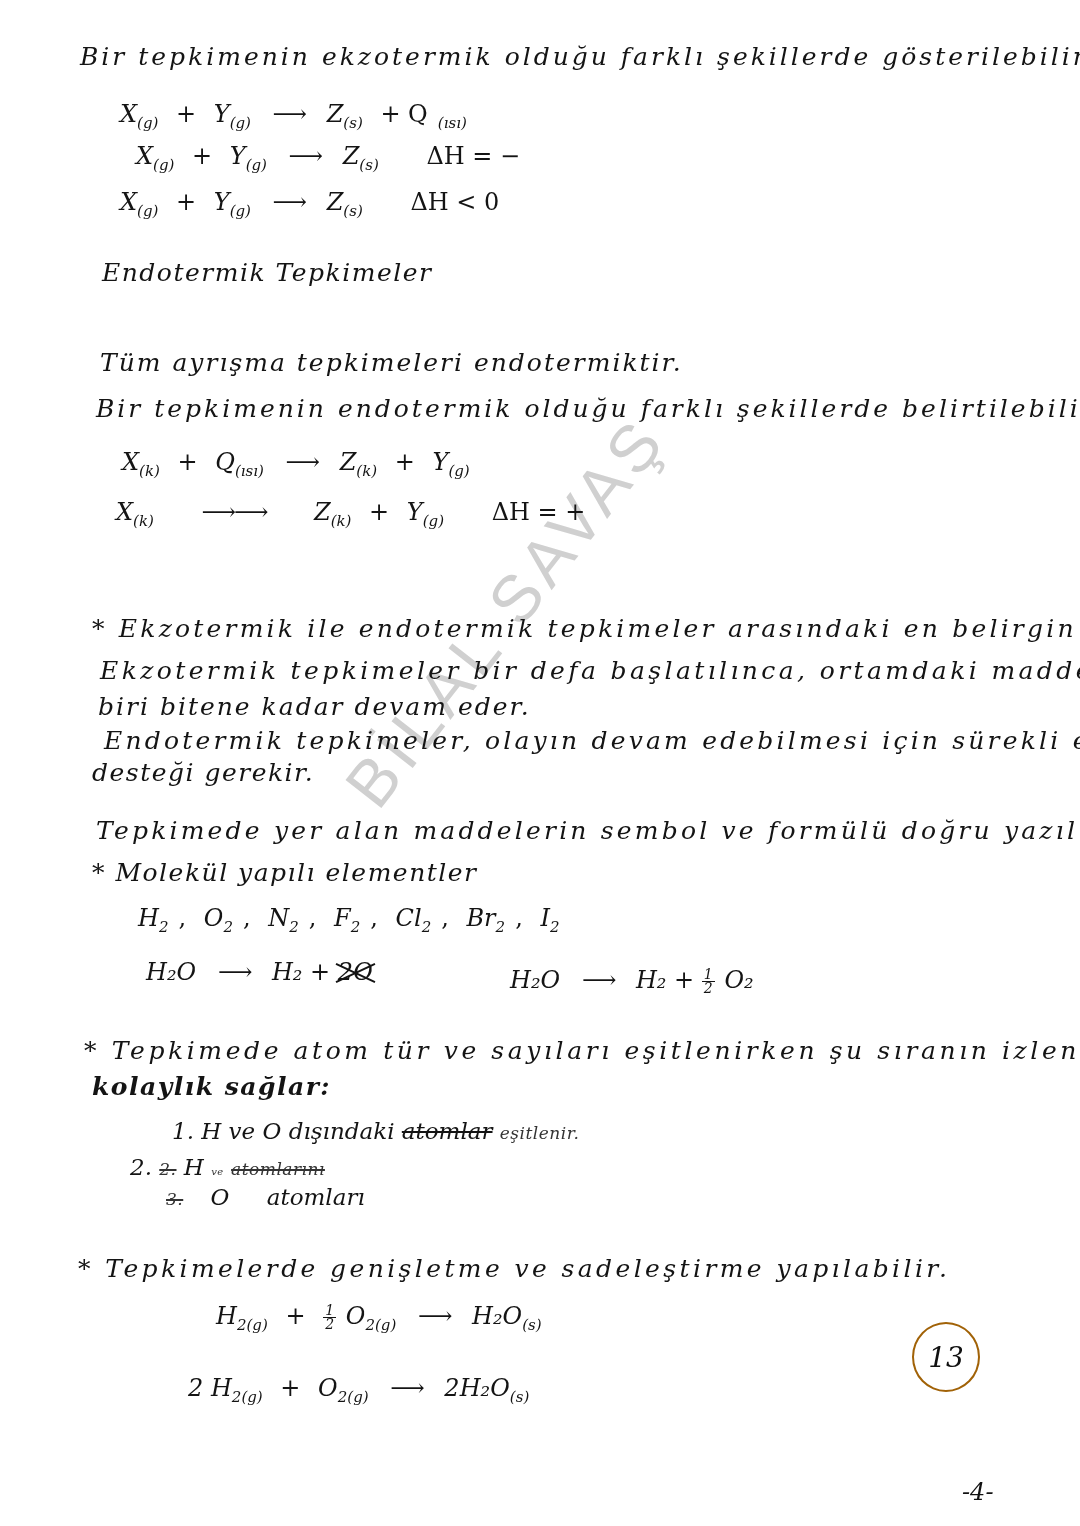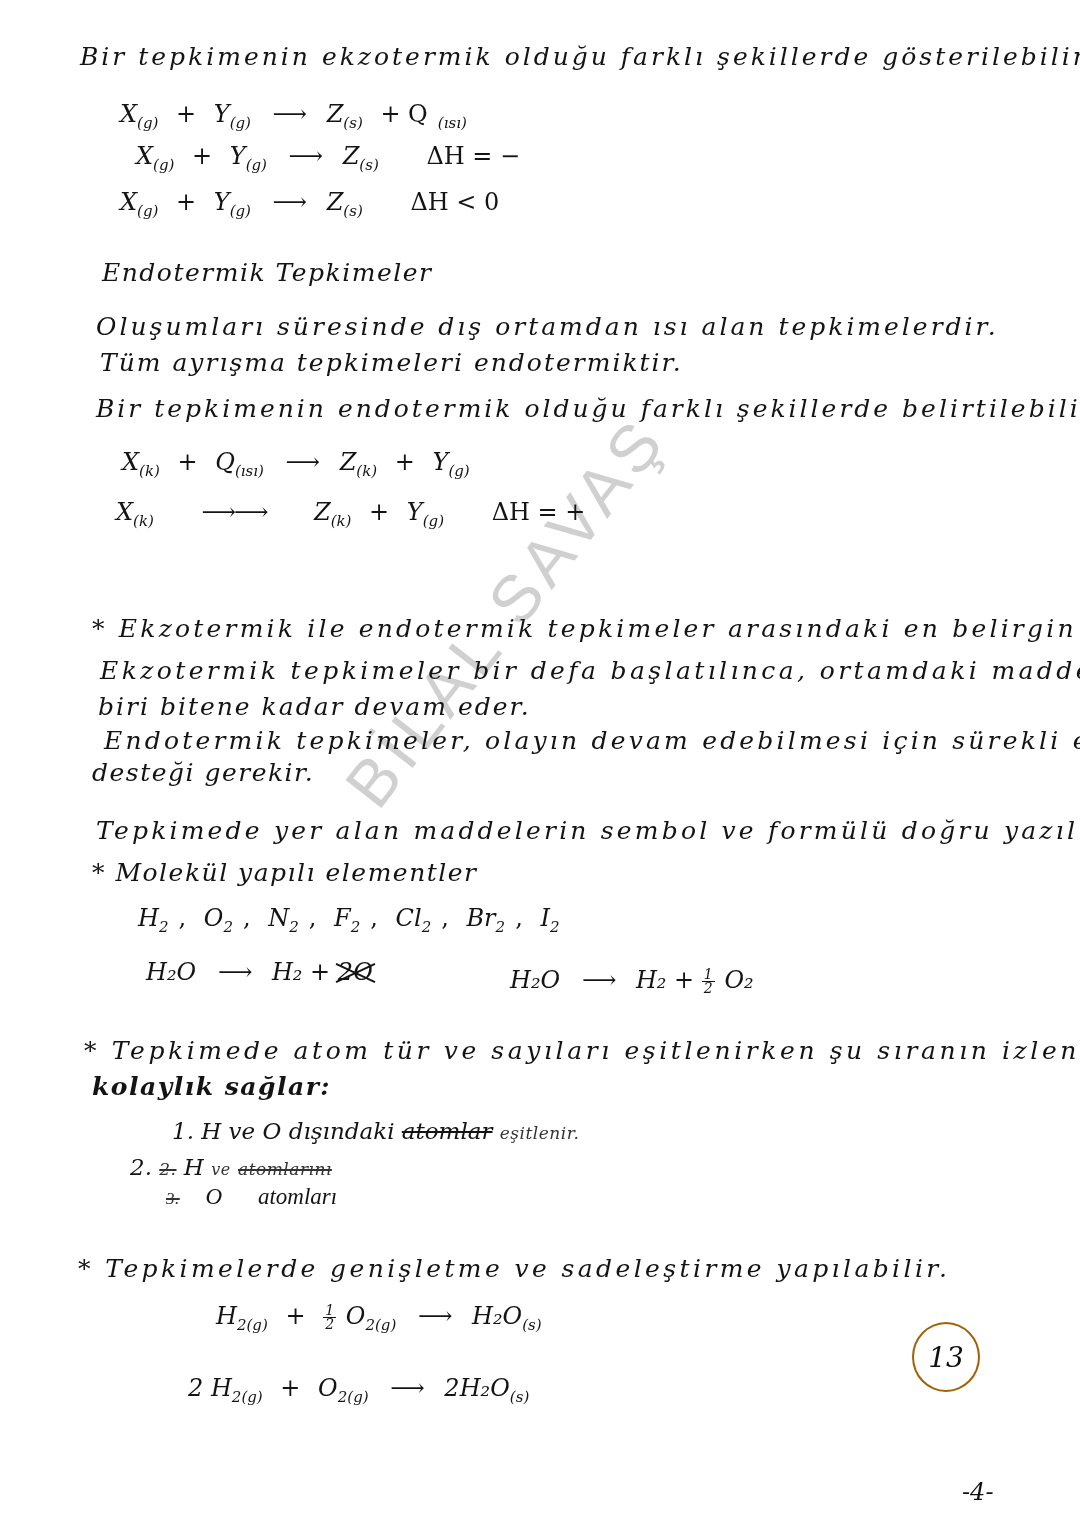--- a/index.html
+++ b/index.html
@@ -88,21 +88,20 @@
   <div class="eq" style="left:120px; top:188px;">
     <span>X</span><sub>(g)</sub>
     <span class="op">+</span>
     <span>Y</span><sub>(g)</sub>
     <span class="arrow">⟶</span>
     <span>Z</span><sub>(s)</sub>
     <span class="dh">ΔH &lt; 0</span>
   </div>
 
   <div class="line" style="left:102px; top:258px;">Endotermik Tepkimeler</div>
-  <div class="line" style="left:96px; top:312px; letter-spacing:3px;">Oluşumları süresinde dış ortamdan ısı alan tepkimelerdir.</div>
   <div class="line" style="left:100px; top:348px; letter-spacing:2px;">Tüm ayrışma tepkimeleri endotermiktir.</div>
   <div class="line" style="left:96px; top:394px; letter-spacing:3px;">Bir tepkimenin endotermik olduğu farklı şekillerde belirtilebilir.</div>
 
   <div class="eq" style="left:122px; top:448px;">
     <span>X</span><sub>(k)</sub>
     <span class="op">+</span>
     <span>Q</span><sub>(ısı)</sub>
     <span class="arrow">⟶</span>
     <span>Z</span><sub>(k)</sub>
     <span class="op">+</span>
@@ -158,24 +157,24 @@
 
   <div class="list-item" style="left:172px; top:1118px;">
     <span>1. H ve O dışındaki</span>
     <span class="strike-line">atomlar</span>
     <span class="small-hand">eşitlenir.</span>
   </div>
   <div class="list-item" style="left:130px; top:1152px; line-height:30px;">
     <span>2.</span>
     <span class="strike-line small-hand">2.</span>
     <span>H</span>
-    <span class="small-hand" style="font-size:16px;">ve</span>
+    <span class="small-hand" style="font-size:10px;">ve</span>
     <span class="strike-line small-hand">atomlarını</span>
   </div>
-  <div class="list-item" style="left:166px; top:1184px;font-family:Liberation Serif, serif;">
+  <div class="list-item" style="left:166px; top:1184px;">
     <span class="strike-line small-hand">3.</span>
     <span style="margin-left:20px;">O</span>
     <span style="margin-left:30px;">atomları</span>
   </div>
 
   <div class="line" style="left:78px; top:1254px; letter-spacing:3.4px;">* Tepkimelerde genişletme ve sadeleştirme yapılabilir.</div>
 
   <div class="eq" style="left:216px; top:1302px;">
     <span>H</span><sub>2(g)</sub>
     <span class="op">+</span>

